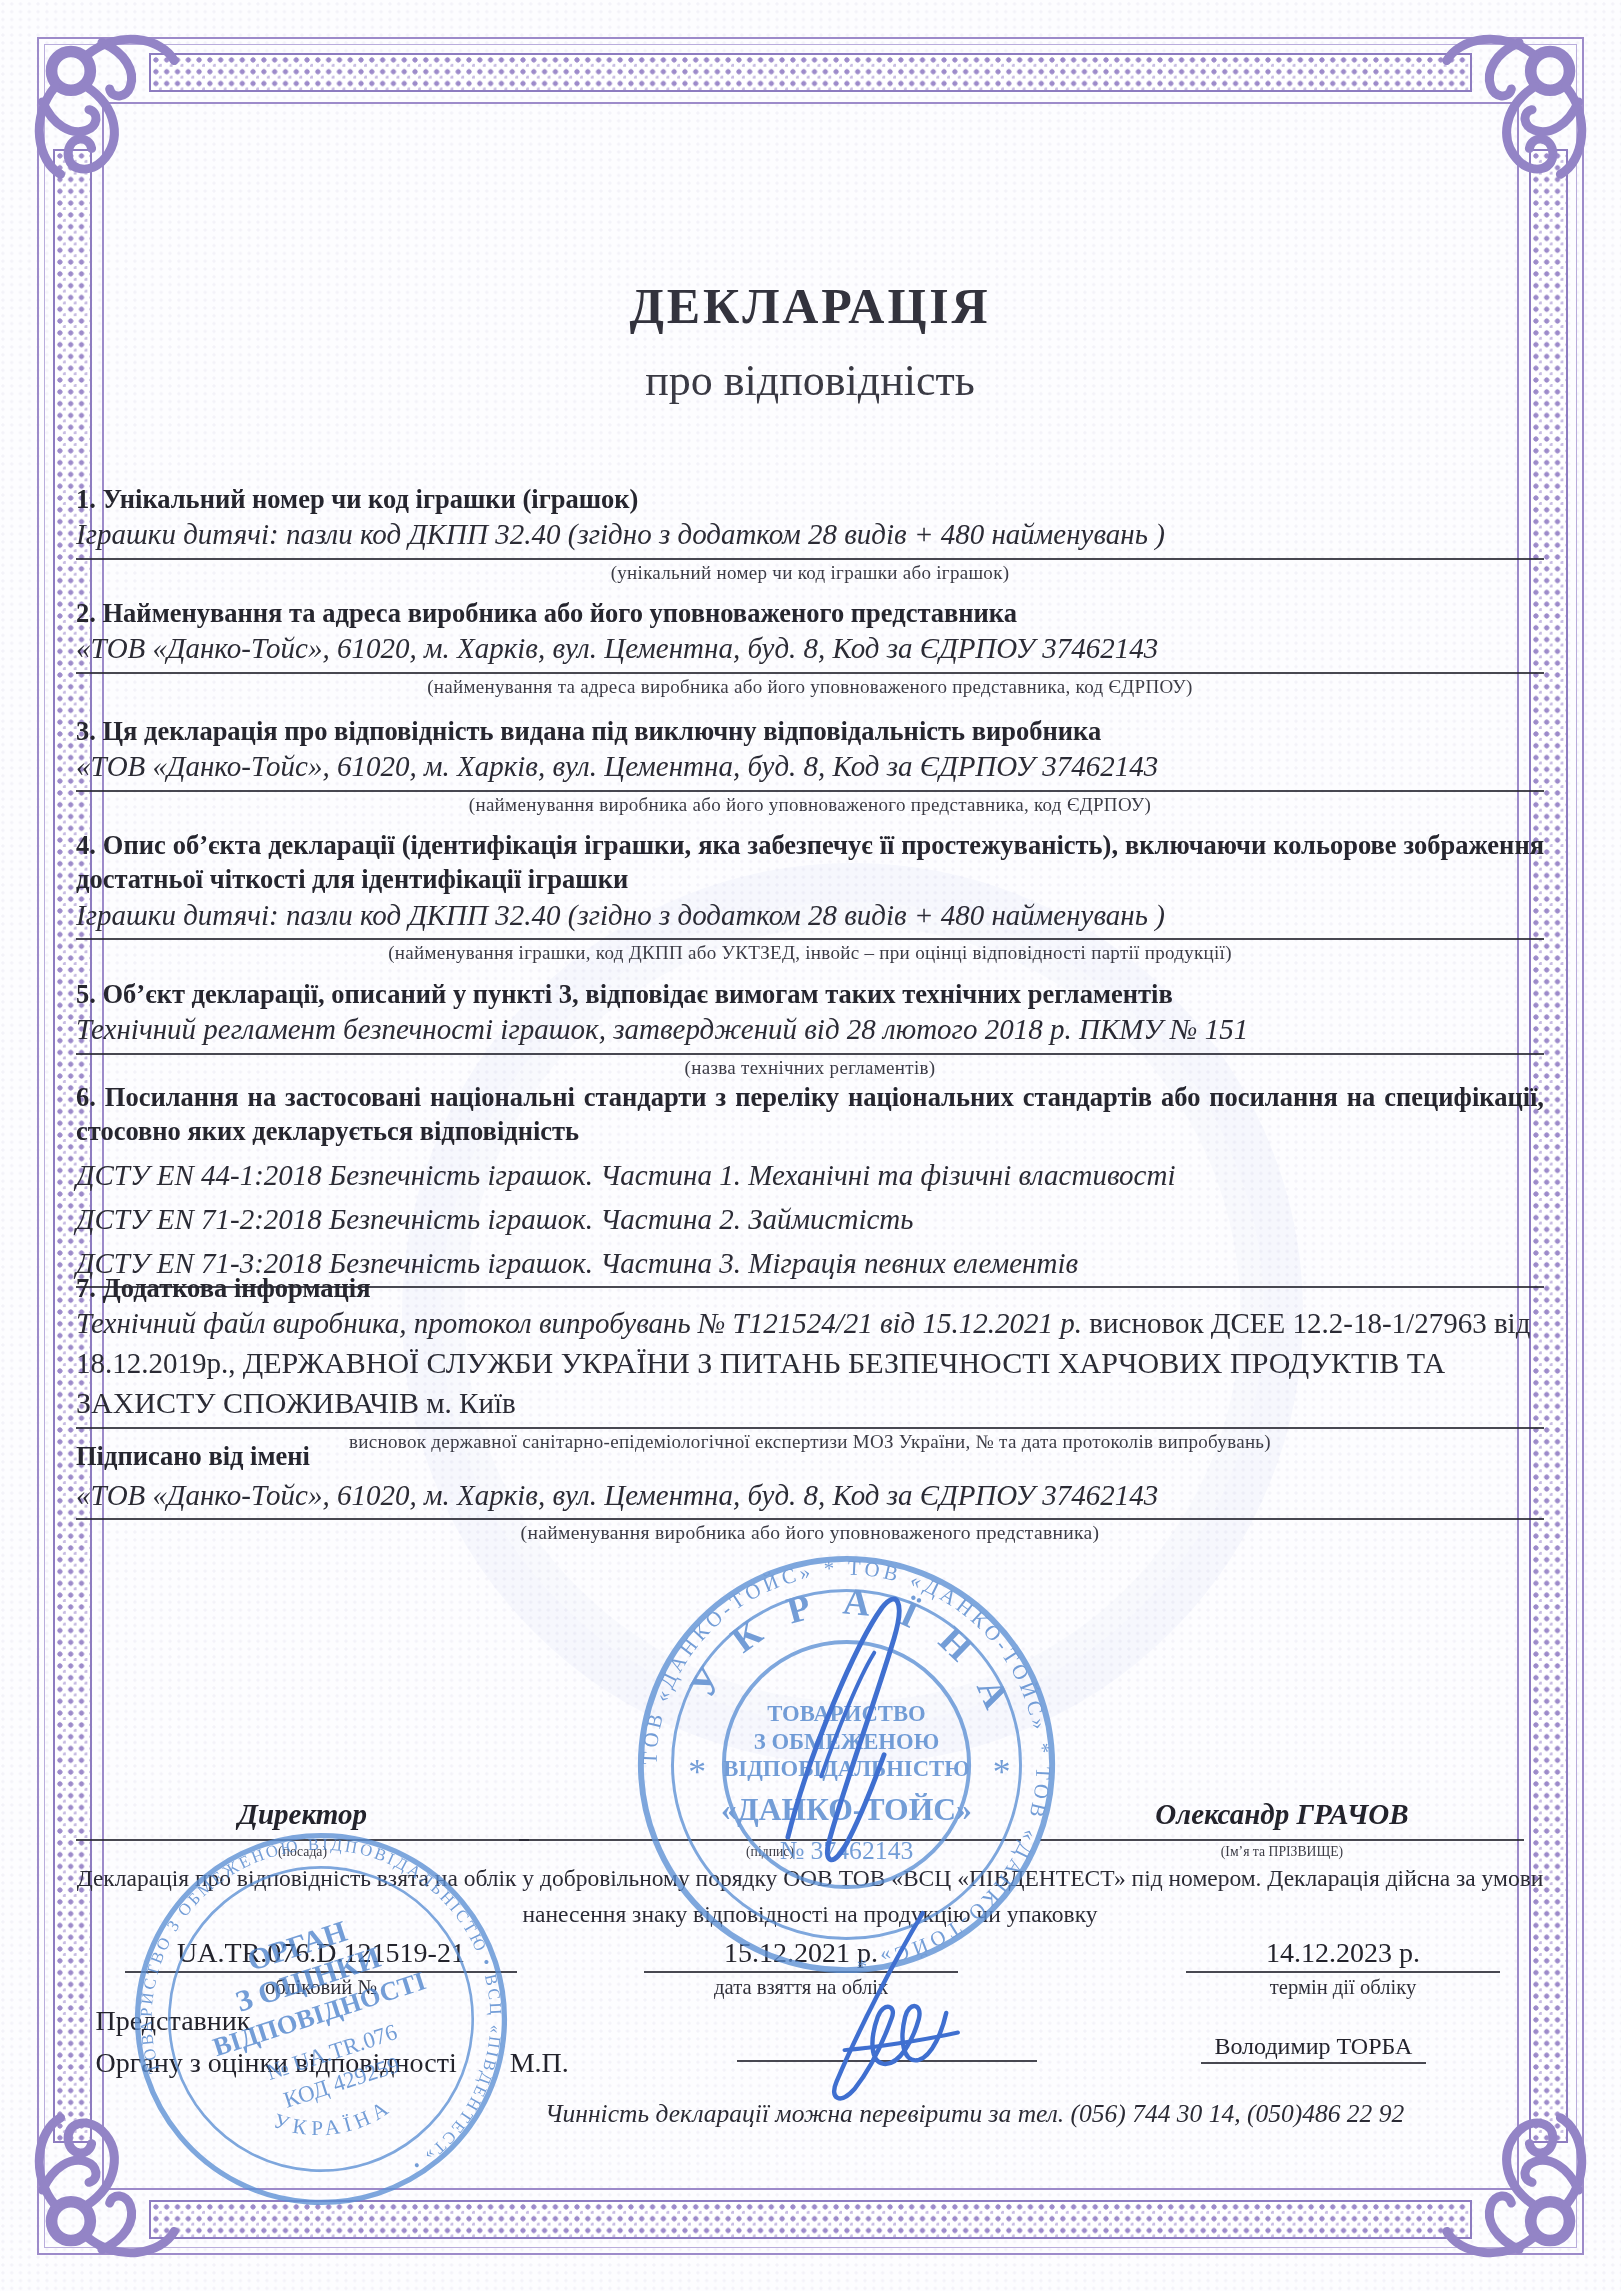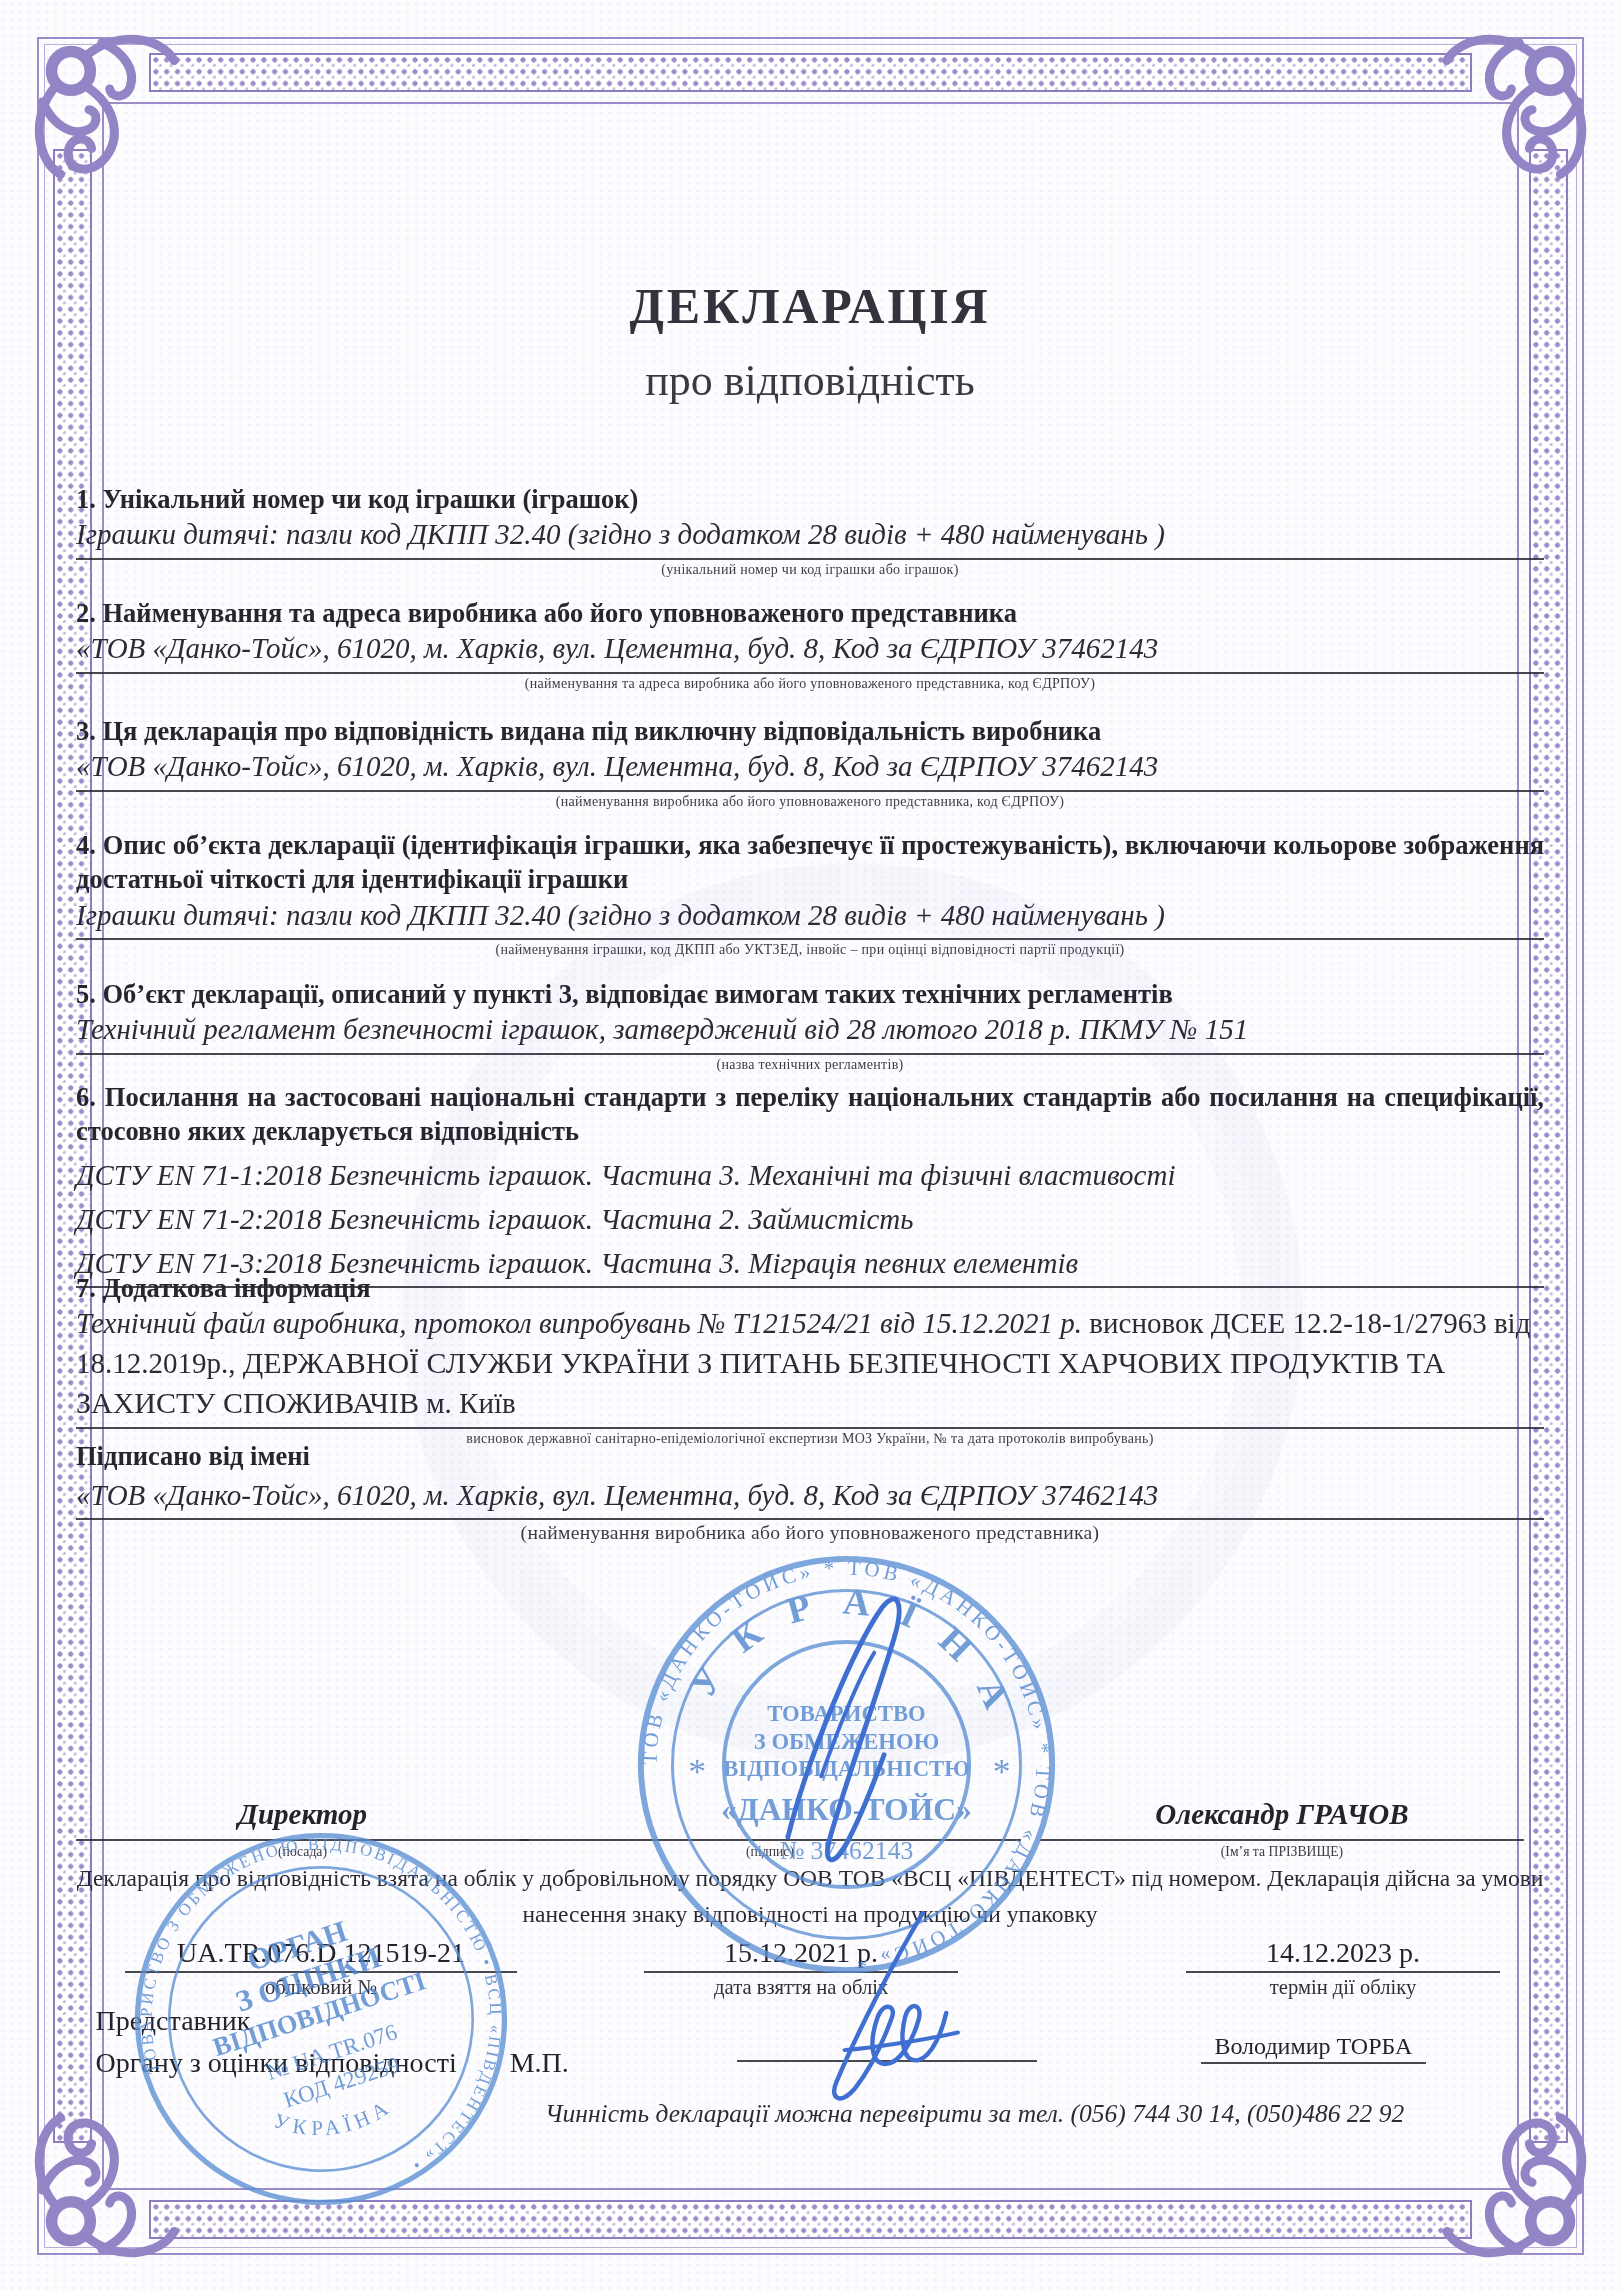--- a/index.html
+++ b/index.html
@@ -39,21 +39,21 @@
     pointer-events:none;
   }
   
   .abs{position:absolute;left:76px;width:1468px;z-index:2;}
   .title1{text-align:center;font-size:50px;font-weight:bold;letter-spacing:2.9px;color:#33333d;}
   .title2{text-align:center;font-size:44px;color:#3a3a44;}
   .sec-h{font-size:26.5px;font-weight:bold;line-height:1.3;color:#26262f;}
   .sec-h.just{text-align:justify;}
   .sec-v{font-size:29px;font-style:italic;line-height:1.25;color:#2b2b35;}
   .rule{border-top:2px solid rgba(40,40,50,.85);margin-top:4.9px;}
-  .sec-c{text-align:center;font-size:14px;color:#3c3c46;margin-top:2px;letter-spacing:0.3px;}
+  .sec-c{text-align:center;font-size:19px;color:#3c3c46;margin-top:2px;letter-spacing:0.3px;}
   .roman{font-style:normal;}
   .caps{font-style:normal;font-size:30px;}
   .sig-row{height:118px;}
   .sig-cell{position:absolute;top:0;text-align:center;}
   .sig-line{border-bottom:2px solid rgba(40,40,50,.85);height:41px;font-size:29px;font-weight:bold;font-style:italic;}
   .sig-cap{font-size:13.7px;color:#3c3c46;margin-top:2.9px;}
   .reg-para{text-align:center;font-size:23.5px;line-height:1.55;color:#2b2b35;}
   .rec-cell{position:absolute;top:0;text-align:center;}
   .rec-val{font-size:28px;border-bottom:2px solid rgba(40,40,50,.85);padding:0 9.8px 2px;}
   .rec-cap{font-size:20.6px;margin-top:2.9px;color:#2e2e38;}
@@ -155,21 +155,21 @@
 
   <div class="abs" style="top:977px">
     <div class="sec-h">5. Об’єкт декларації, описаний у пункті 3, відповідає вимогам таких технічних регламентів</div>
     <div class="sec-v">Технічний регламент безпечності іграшок, затверджений від 28 лютого 2018 р. ПКМУ № 151</div>
     <div class="rule"></div>
     <div class="sec-c">(назва технічних регламентів)</div>
   </div>
 
   <div class="abs" style="top:1080px">
     <div class="sec-h just">6. Посилання на застосовані національні стандарти з переліку національних стандартів або посилання на специфікації, стосовно яких декларується відповідність</div>
-    <div class="sec-v" style="margin-top:7.8px">ДСТУ EN 71-1:2018 Безпечність іграшок. Частина 3. Механічні та фізичні властивості</div>
+    <div class="sec-v" style="margin-top:7.8px">ДСТУ EN 44-1:2018 Безпечність іграшок. Частина 1. Механічні та фізичні властивості</div>
     <div class="sec-v" style="margin-top:7.8px">ДСТУ EN 71-2:2018 Безпечність іграшок. Частина 2. Займистість</div>
     <div class="sec-v" style="margin-top:7.8px">ДСТУ EN 71-3:2018 Безпечність іграшок. Частина 3. Міграція певних елементів</div>
     <div class="rule"></div>
   </div>
 
   <div class="abs" style="top:1271px">
     <div class="sec-h">7. Додаткова інформація</div>
     <div class="sec-v" style="line-height:1.3"><span>Технічний файл виробника, протокол випробувань № Т121524/21 від 15.12.2021 р. </span><span class="roman">висновок ДСЕЕ 12.2-18-1/27963 від 18.12.2019р., </span><span class="caps">ДЕРЖАВНОЇ СЛУЖБИ УКРАЇНИ З ПИТАНЬ БЕЗПЕЧНОСТІ ХАРЧОВИХ ПРОДУКТІВ ТА ЗАХИСТУ СПОЖИВАЧІВ</span><span class="roman"> м. Київ</span></div>
     <div class="rule"></div>
     <div class="sec-c">висновок державної санітарно-епідеміологічної експертизи МОЗ України, № та дата протоколів випробувань)</div>

